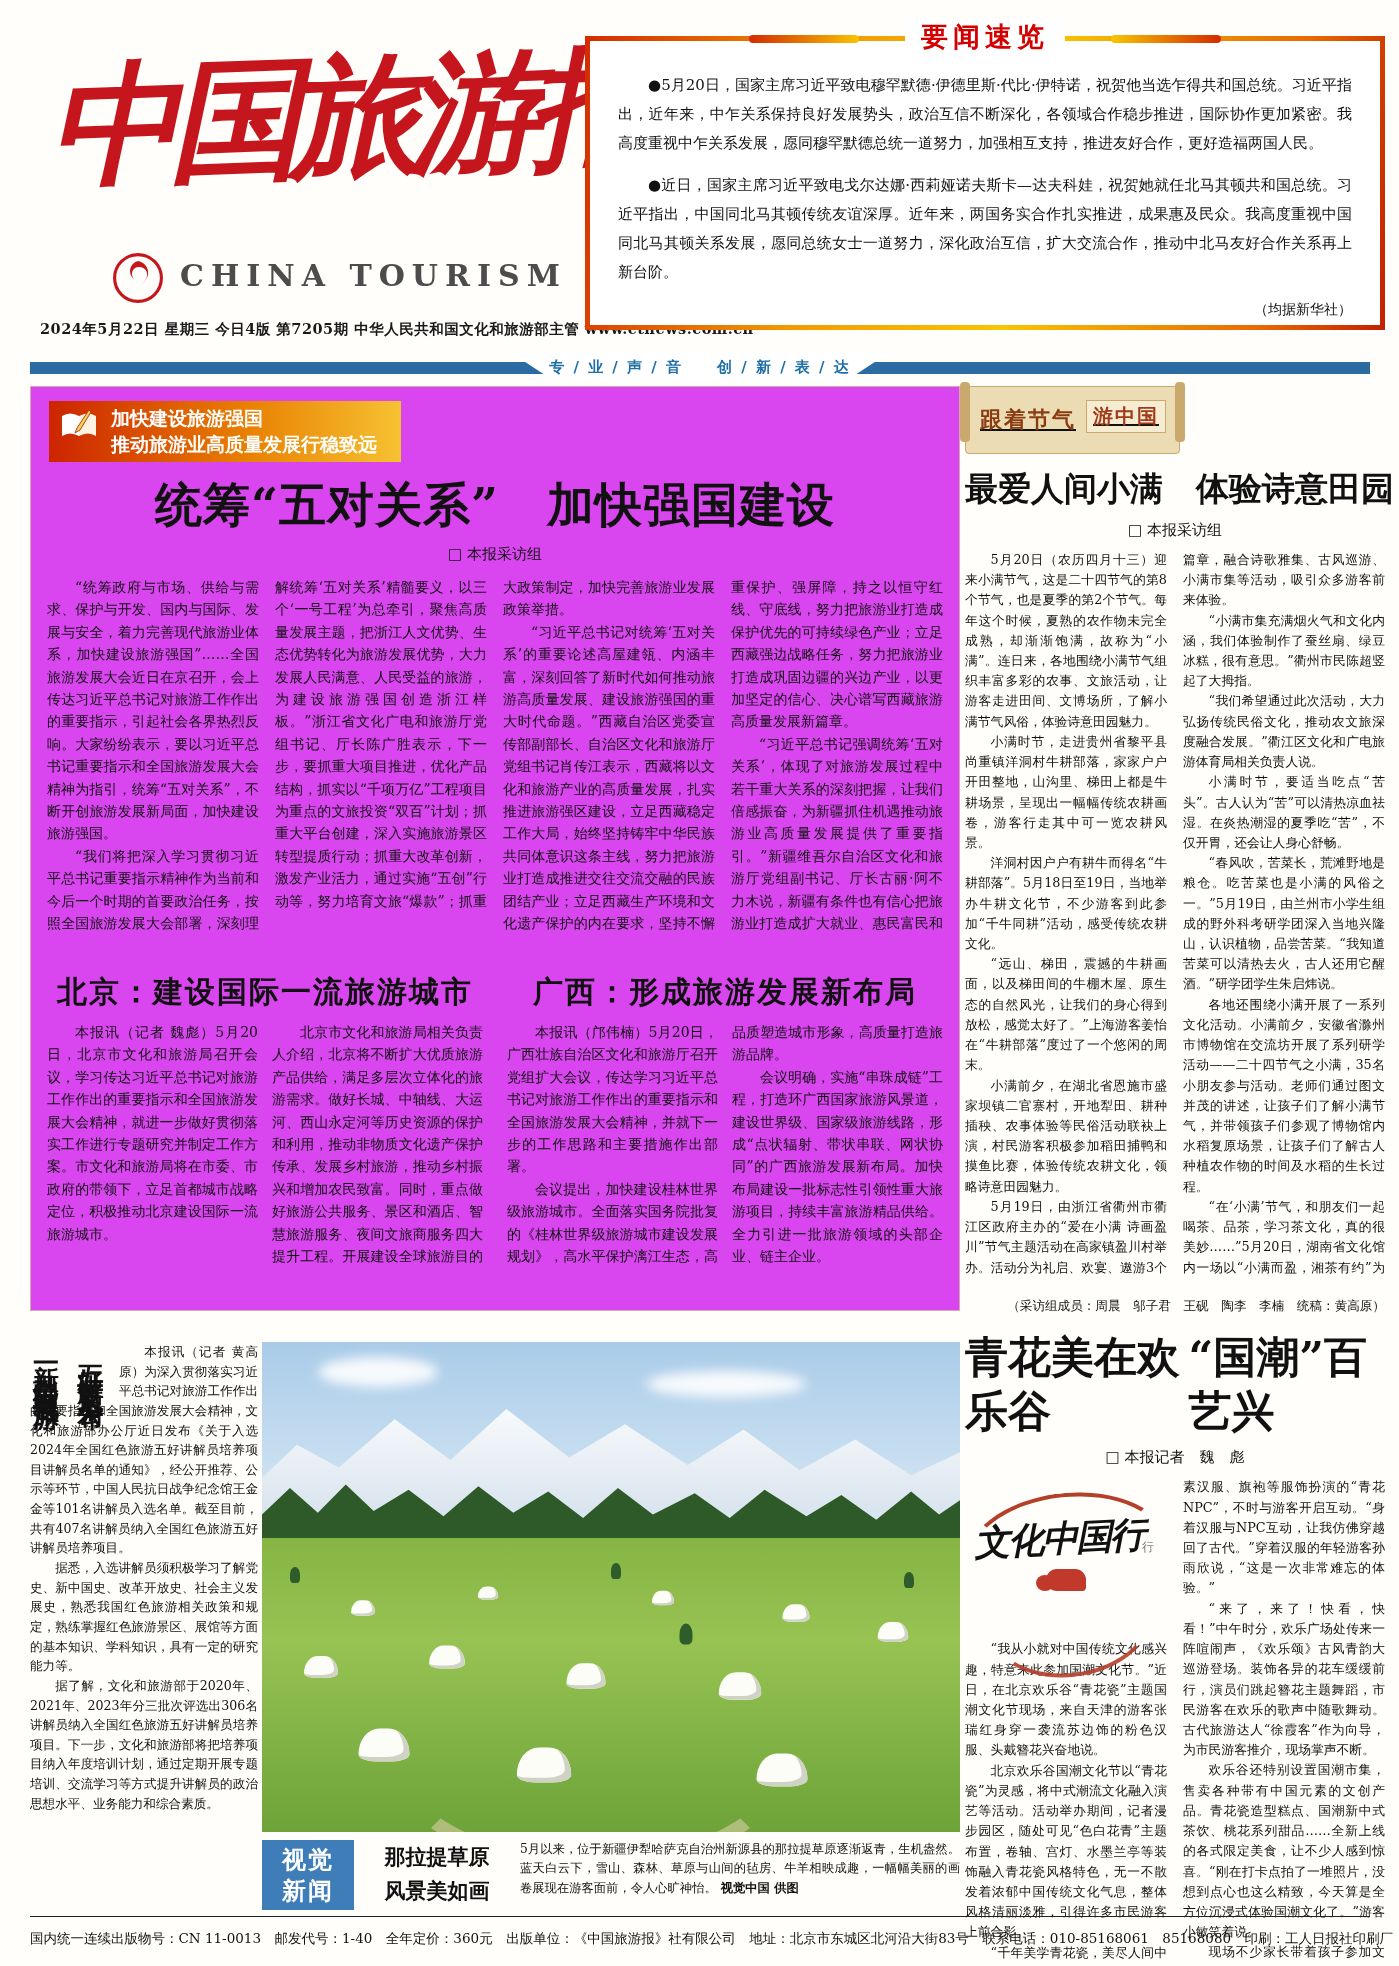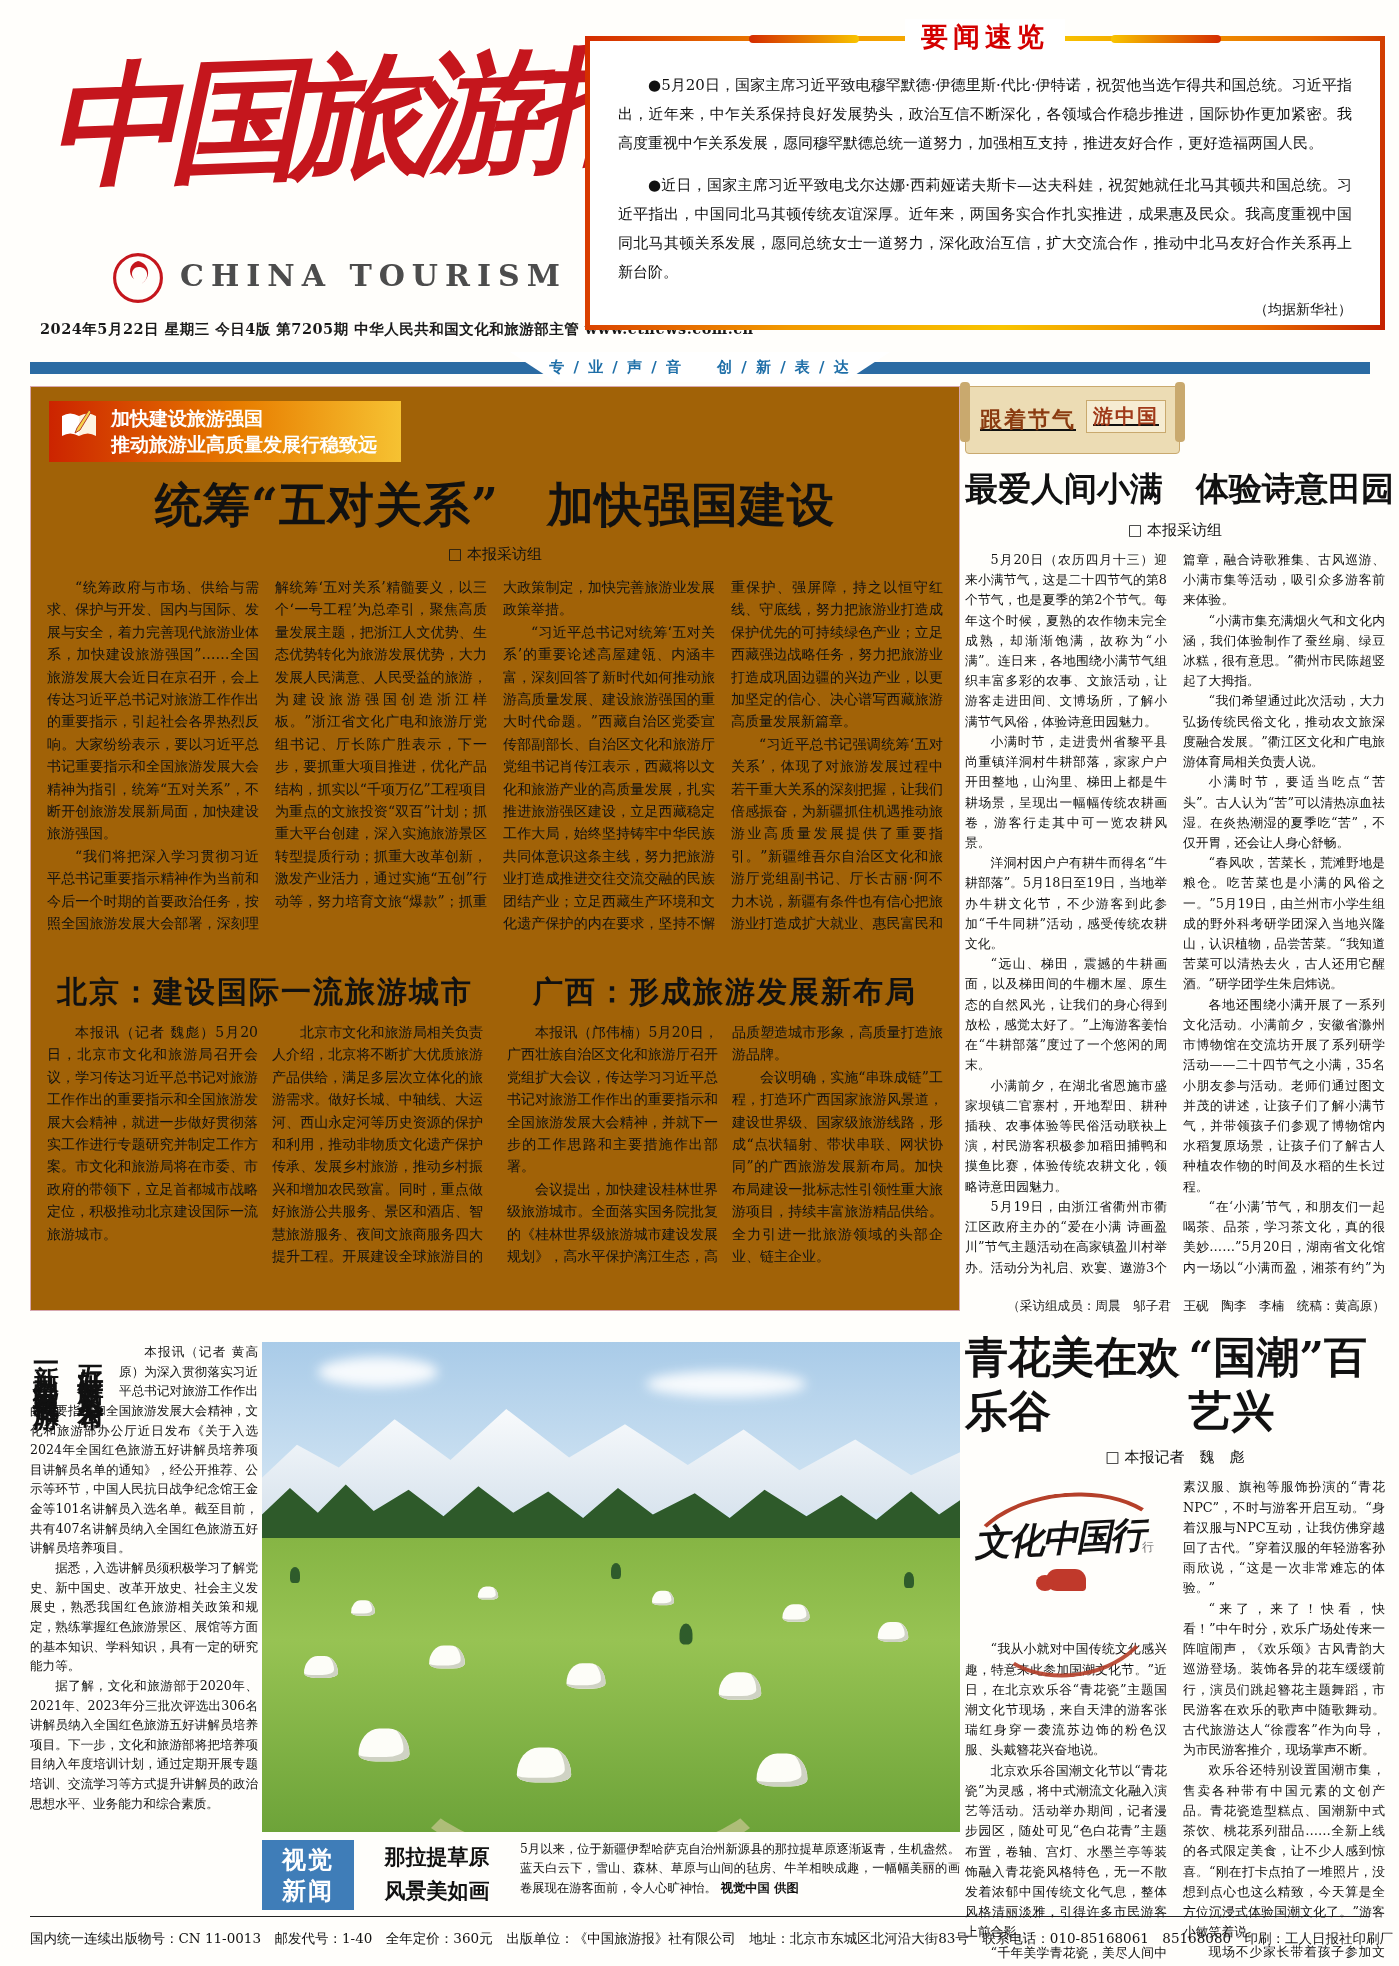--- a/index.html
+++ b/index.html
@@ -24,21 +24,21 @@
   #swoosh-r{right:34%;transform:translateX(100%);background:linear-gradient(90deg,#f8c400,#d42b00);}
   #brief-inner p{margin:0 0 14px 0;font-size:15px;line-height:1.92;text-align:justify;text-indent:2em;}
   #brief-source{text-align:right;font-size:14px;margin-top:2px;}
   
   #slogan-band{left:30px;top:362px;width:1340px;height:12px;background:#2b6ba3;}
   #slogan-notch{position:absolute;left:50%;top:-10px;transform:translateX(-50%);width:380px;height:30px;
       background:#fff;clip-path:polygon(0 0,100% 0,88% 100%,12% 100%);display:flex;align-items:center;justify-content:center;}
   #slogan-text{font-size:15px;font-weight:bold;color:#1f6fa8;letter-spacing:2px;white-space:nowrap;}
   
   #main-box{left:30px;top:386px;width:930px;height:925px;border:1px solid #d8a8b0;box-sizing:border-box;
-      background:#a16207;overflow:hidden;}
+      background:#d946ef;overflow:hidden;}
   #lead-badge{margin:14px 0 0 18px;display:inline-block;position:relative;
       background:linear-gradient(90deg,#cc2400,#e87e00 55%,#f6c232);color:#fff;
       padding:5px 24px 5px 62px;font-size:19px;font-weight:bold;line-height:1.35;}
   #badge-icon{position:absolute;left:10px;top:7px;width:42px;height:34px;}
   #lead-headline{text-align:center;font-size:47px;font-weight:900;letter-spacing:1px;margin-top:14px;line-height:1.25;}
   .byline{text-align:center;font-size:15px;margin-top:10px;color:#111;}
   #lead-body{margin:12px 16px 0 16px;height:380px;column-count:4;column-gap:16px;overflow:hidden;}
   .bodytext p{margin:0;font-size:14px;line-height:1.6;text-align:justify;text-indent:2em;}
   #sub-row{display:flex;gap:24px;margin:16px 16px 0 16px;}
   .sub-article{flex:1;min-width:0;}

